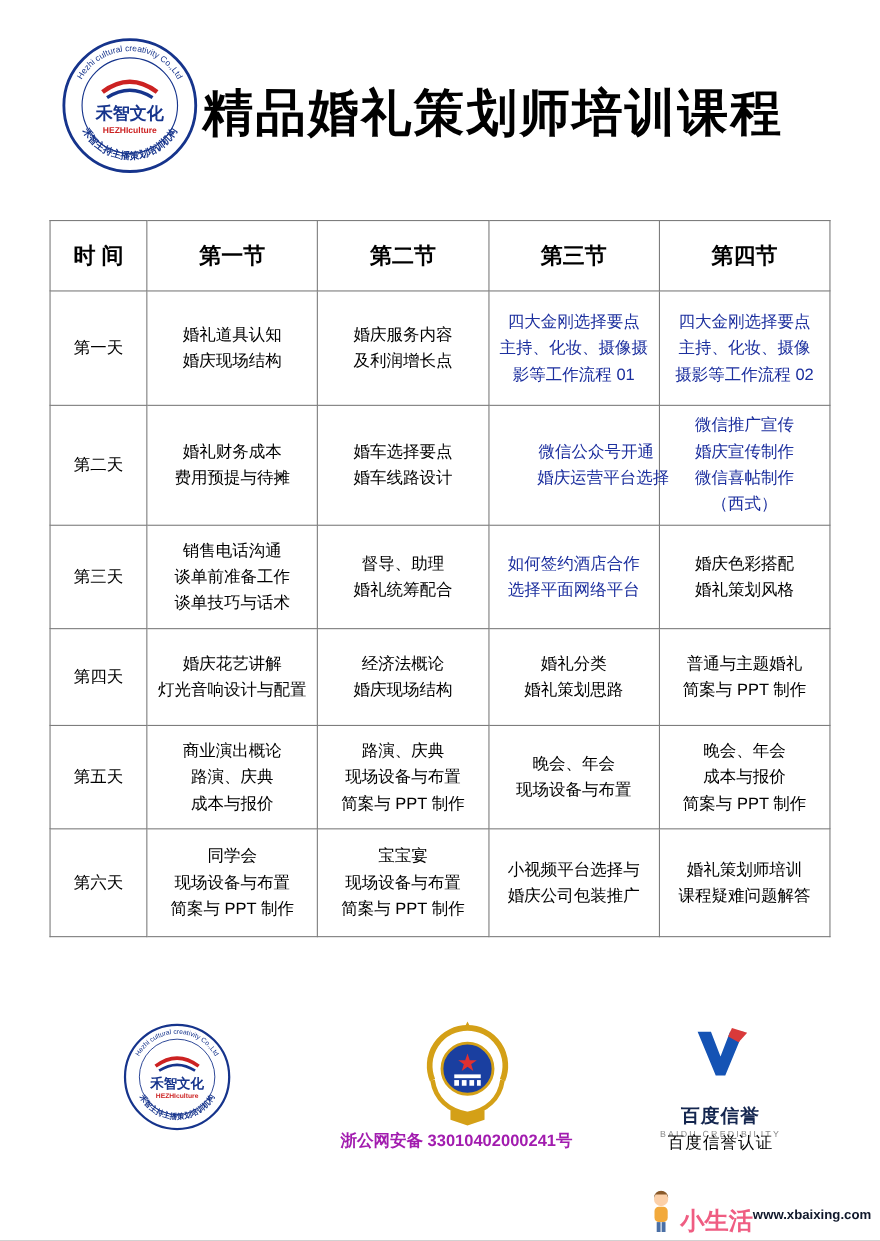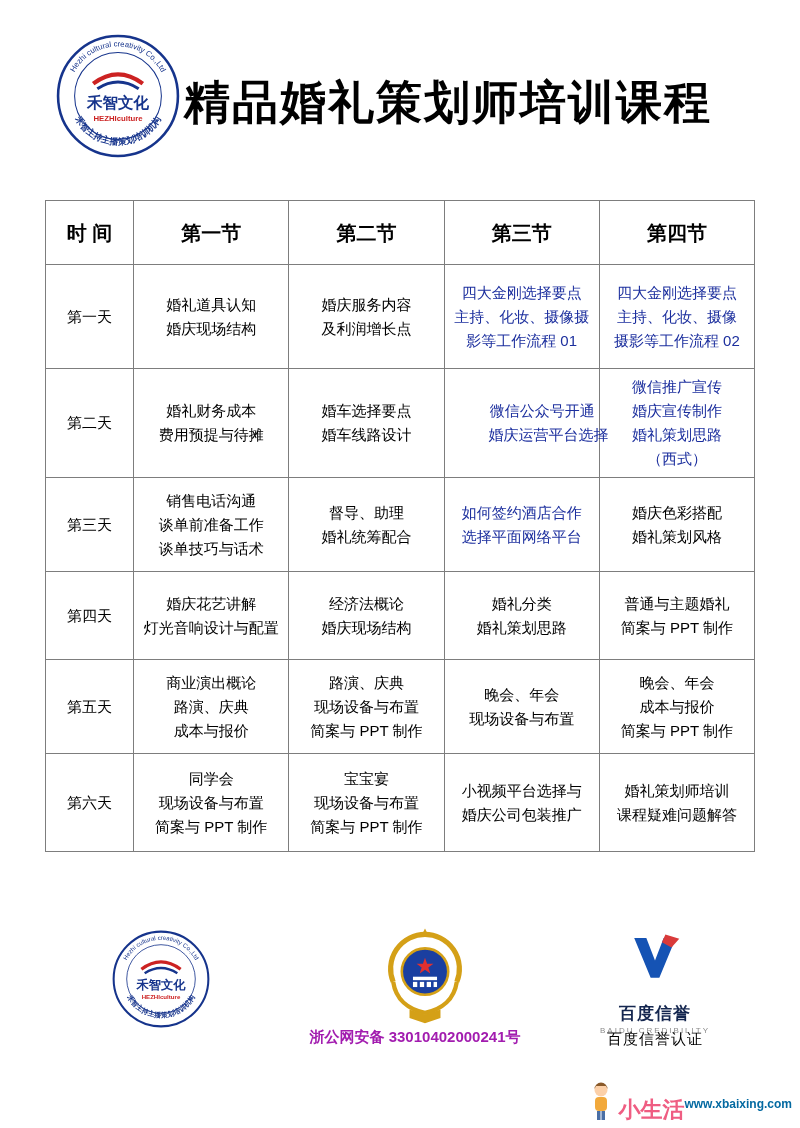--- a/index.html
+++ b/index.html
@@ -54,21 +54,21 @@
     position:absolute;left:585px;top:1030px;width:140px;text-align:center;
     font-size:15px;color:#000;letter-spacing:1px;
   }
   
   .watermark{
     position:absolute;right:8px;bottom:6px;display:flex;align-items:flex-end;gap:4px;
   }
   .wm-figure{width:26px;height:40px;}
   .wm-texts{display:flex;align-items:flex-start;line-height:1.1;}
   .wm-name{font-size:22px;font-weight:bold;color:#ef5d82;}
-  .wm-url{font-size:12px;font-weight:bold;color:#0369a1;}
+  .wm-url{font-size:12px;font-weight:bold;color:#0f172a;}
 </style>
 </head>
 <body>
 
 <div class="page">
 
   <div class="header-logo">
       <svg viewBox="0 0 120 120" xmlns="http://www.w3.org/2000/svg">
         <circle cx="60" cy="60" r="58" fill="#ffffff" stroke="#16348c" stroke-width="2.5"></circle>
         <circle cx="60" cy="60" r="42" fill="#ffffff" stroke="#16348c" stroke-width="1"></circle>
@@ -135,21 +135,21 @@
             <div>婚车选择要点</div>
             <div>婚车线路设计</div>
           </td>
           <td style="color: rgb(28, 47, 158); padding-left: 44px;">
             <div>微信公众号开通</div>
             <div>婚庆运营平台选择</div>
           </td>
           <td style="color: rgb(28, 47, 158); margin-top: 18px;">
             <div>微信推广宣传</div>
             <div>婚庆宣传制作</div>
-            <div>婚礼策划思路（西式）</div>
+            <div>微信喜帖制作（西式）</div>
           </td>
         </tr>
         <tr>
           <td>第三天</td>
           <td>
             <div>销售电话沟通</div>
             <div>谈单前准备工作</div>
             <div>谈单技巧与话术</div>
           </td>
           <td>

